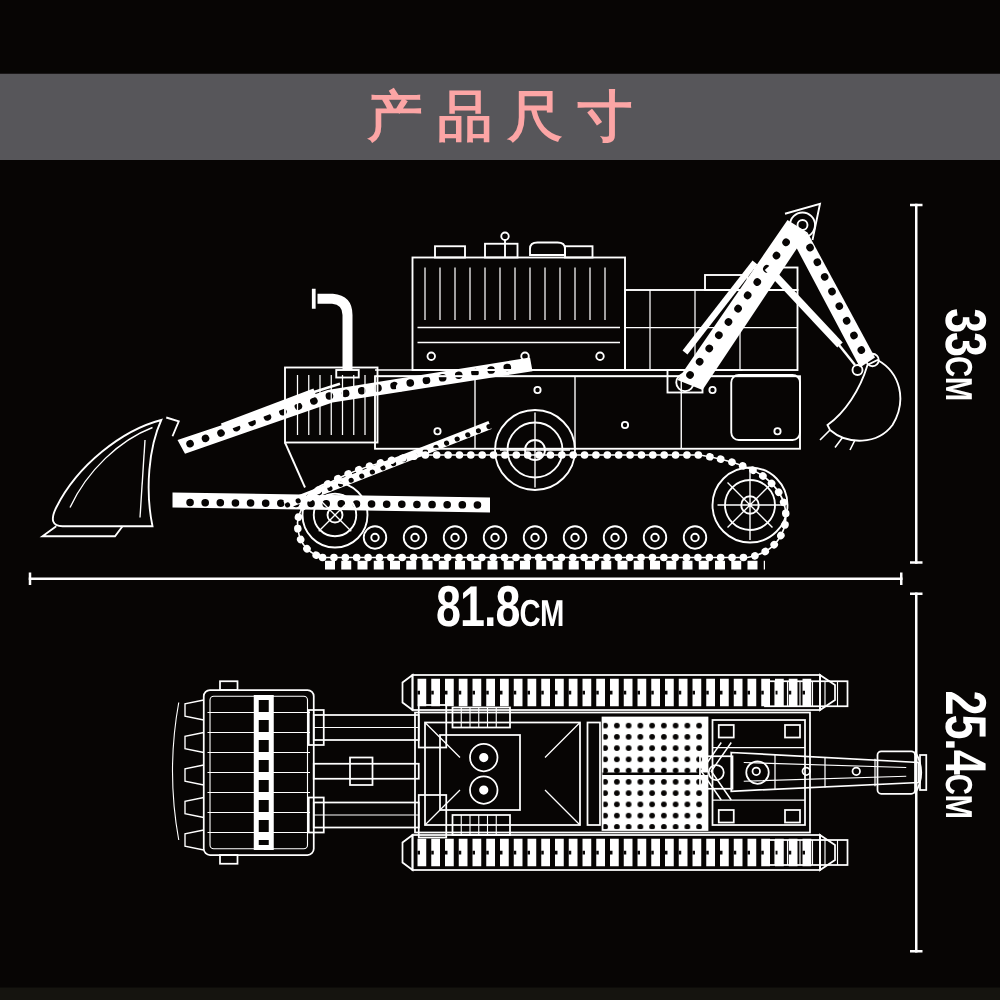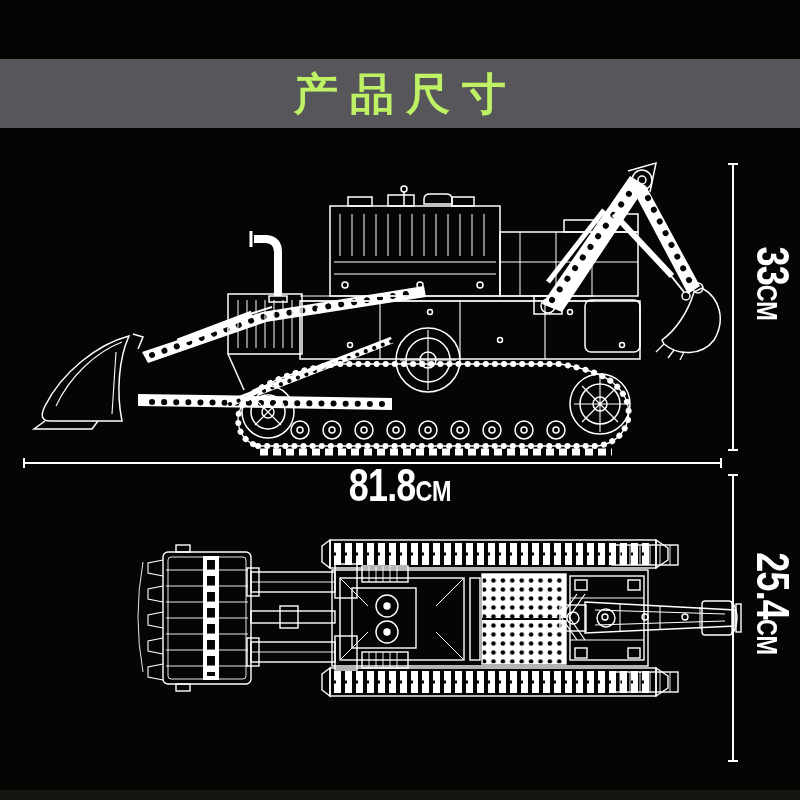--- a/index.html
+++ b/index.html
@@ -8,21 +8,21 @@
     background:#070504;
     font-family:"Liberation Sans", sans-serif;
   }
   
   .header-bar{
     position:absolute;left:0;top:59px;width:800px;height:69px;
     background:#57565a;
     display:flex;align-items:center;justify-content:center;
   }
   .page-title{
-    color:#bef264;font-weight:700;font-size:44px;line-height:1;
+    color:#fca5a5;font-weight:700;font-size:44px;line-height:1;
     letter-spacing:12px;padding-left:12px;white-space:nowrap;
   }
   
   .drawing{position:absolute;}
   #side-view{left:17px;top:158px;}
   #top-view{left:120px;top:530px;}
   
   .dim-line{position:absolute;background:#ffffff;}
   .dim-line.v{width:2px;}
   .dim-line.h{height:2px;}

